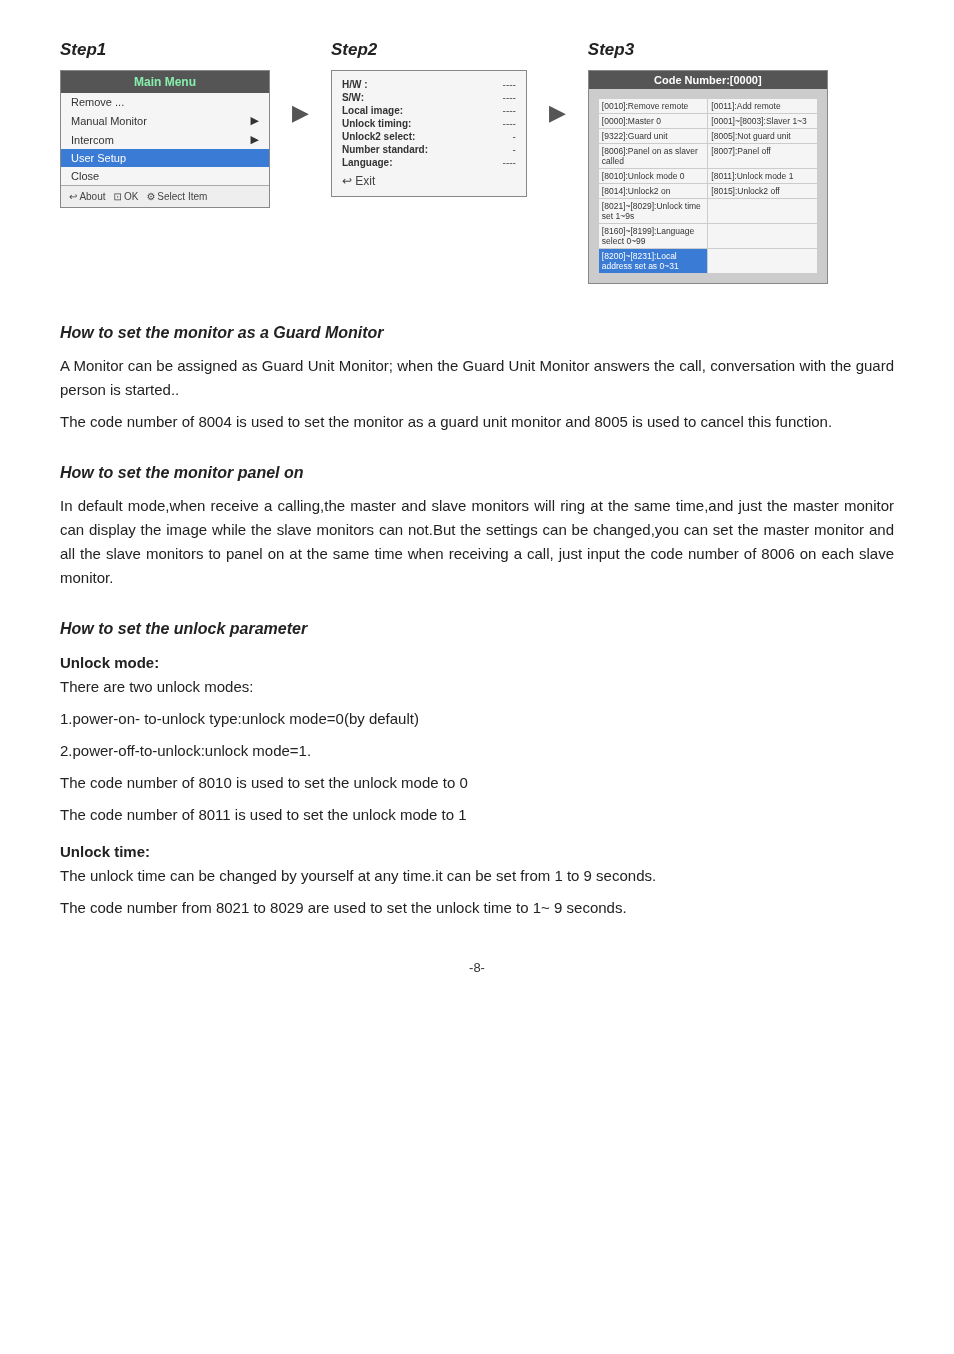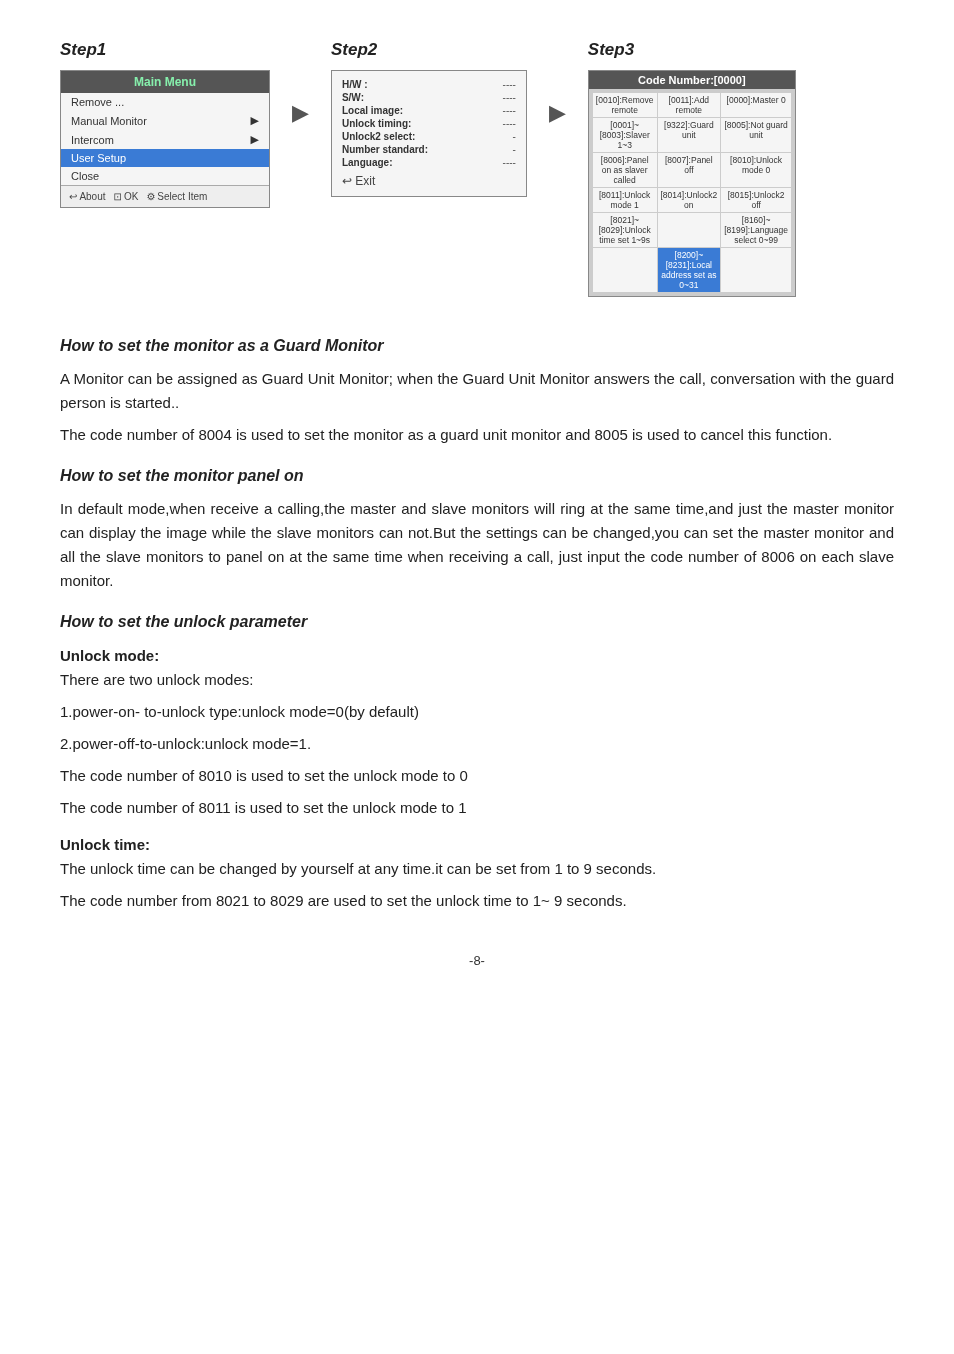--- a/index.html
+++ b/index.html
@@ -99,56 +99,55 @@
     .info-exit {
       margin-top: 6px;
       color: #444;
       font-size: 12px;
     }
 
     
     .code-box {
       border: 1.5px solid #888;
       background: #f5f5f5;
-      width: 208px;
+      width: 240px;
       font-size: 9px;
     }
     .code-title {
       background: #555;
       color: #fff;
       text-align: center;
       padding: 3px 0;
       font-size: 11px;
       font-weight: bold;
     }
     .code-grid {
       display: grid;
-      grid-template-columns: 1fr 1fr 1fr;
+      grid-template-columns: 1fr 1fr;
       gap: 1px;
-      padding: 4px;
+      padding: 10px;
       background: #ccc;
-      text-align: center;
     }
     .code-cell {
       background: #f5f5f5;
       padding: 2px 3px;
       font-size: 8.5px;
       color: #333;
     }
     .code-cell.highlighted {
       background: #3a7bd5;
       color: #fff;
     }
 
     
     .section-heading {
       font-weight: bold;
       font-style: italic;
       font-size: 16px;
-      margin-top: 20px;
+      margin-top: 30px;
       margin-bottom: 12px;
     }
     .sub-heading {
       font-weight: bold;
       font-size: 15px;
       margin-top: 16px;
       margin-bottom: 4px;
     }
     .body-text {
       font-size: 15px;

